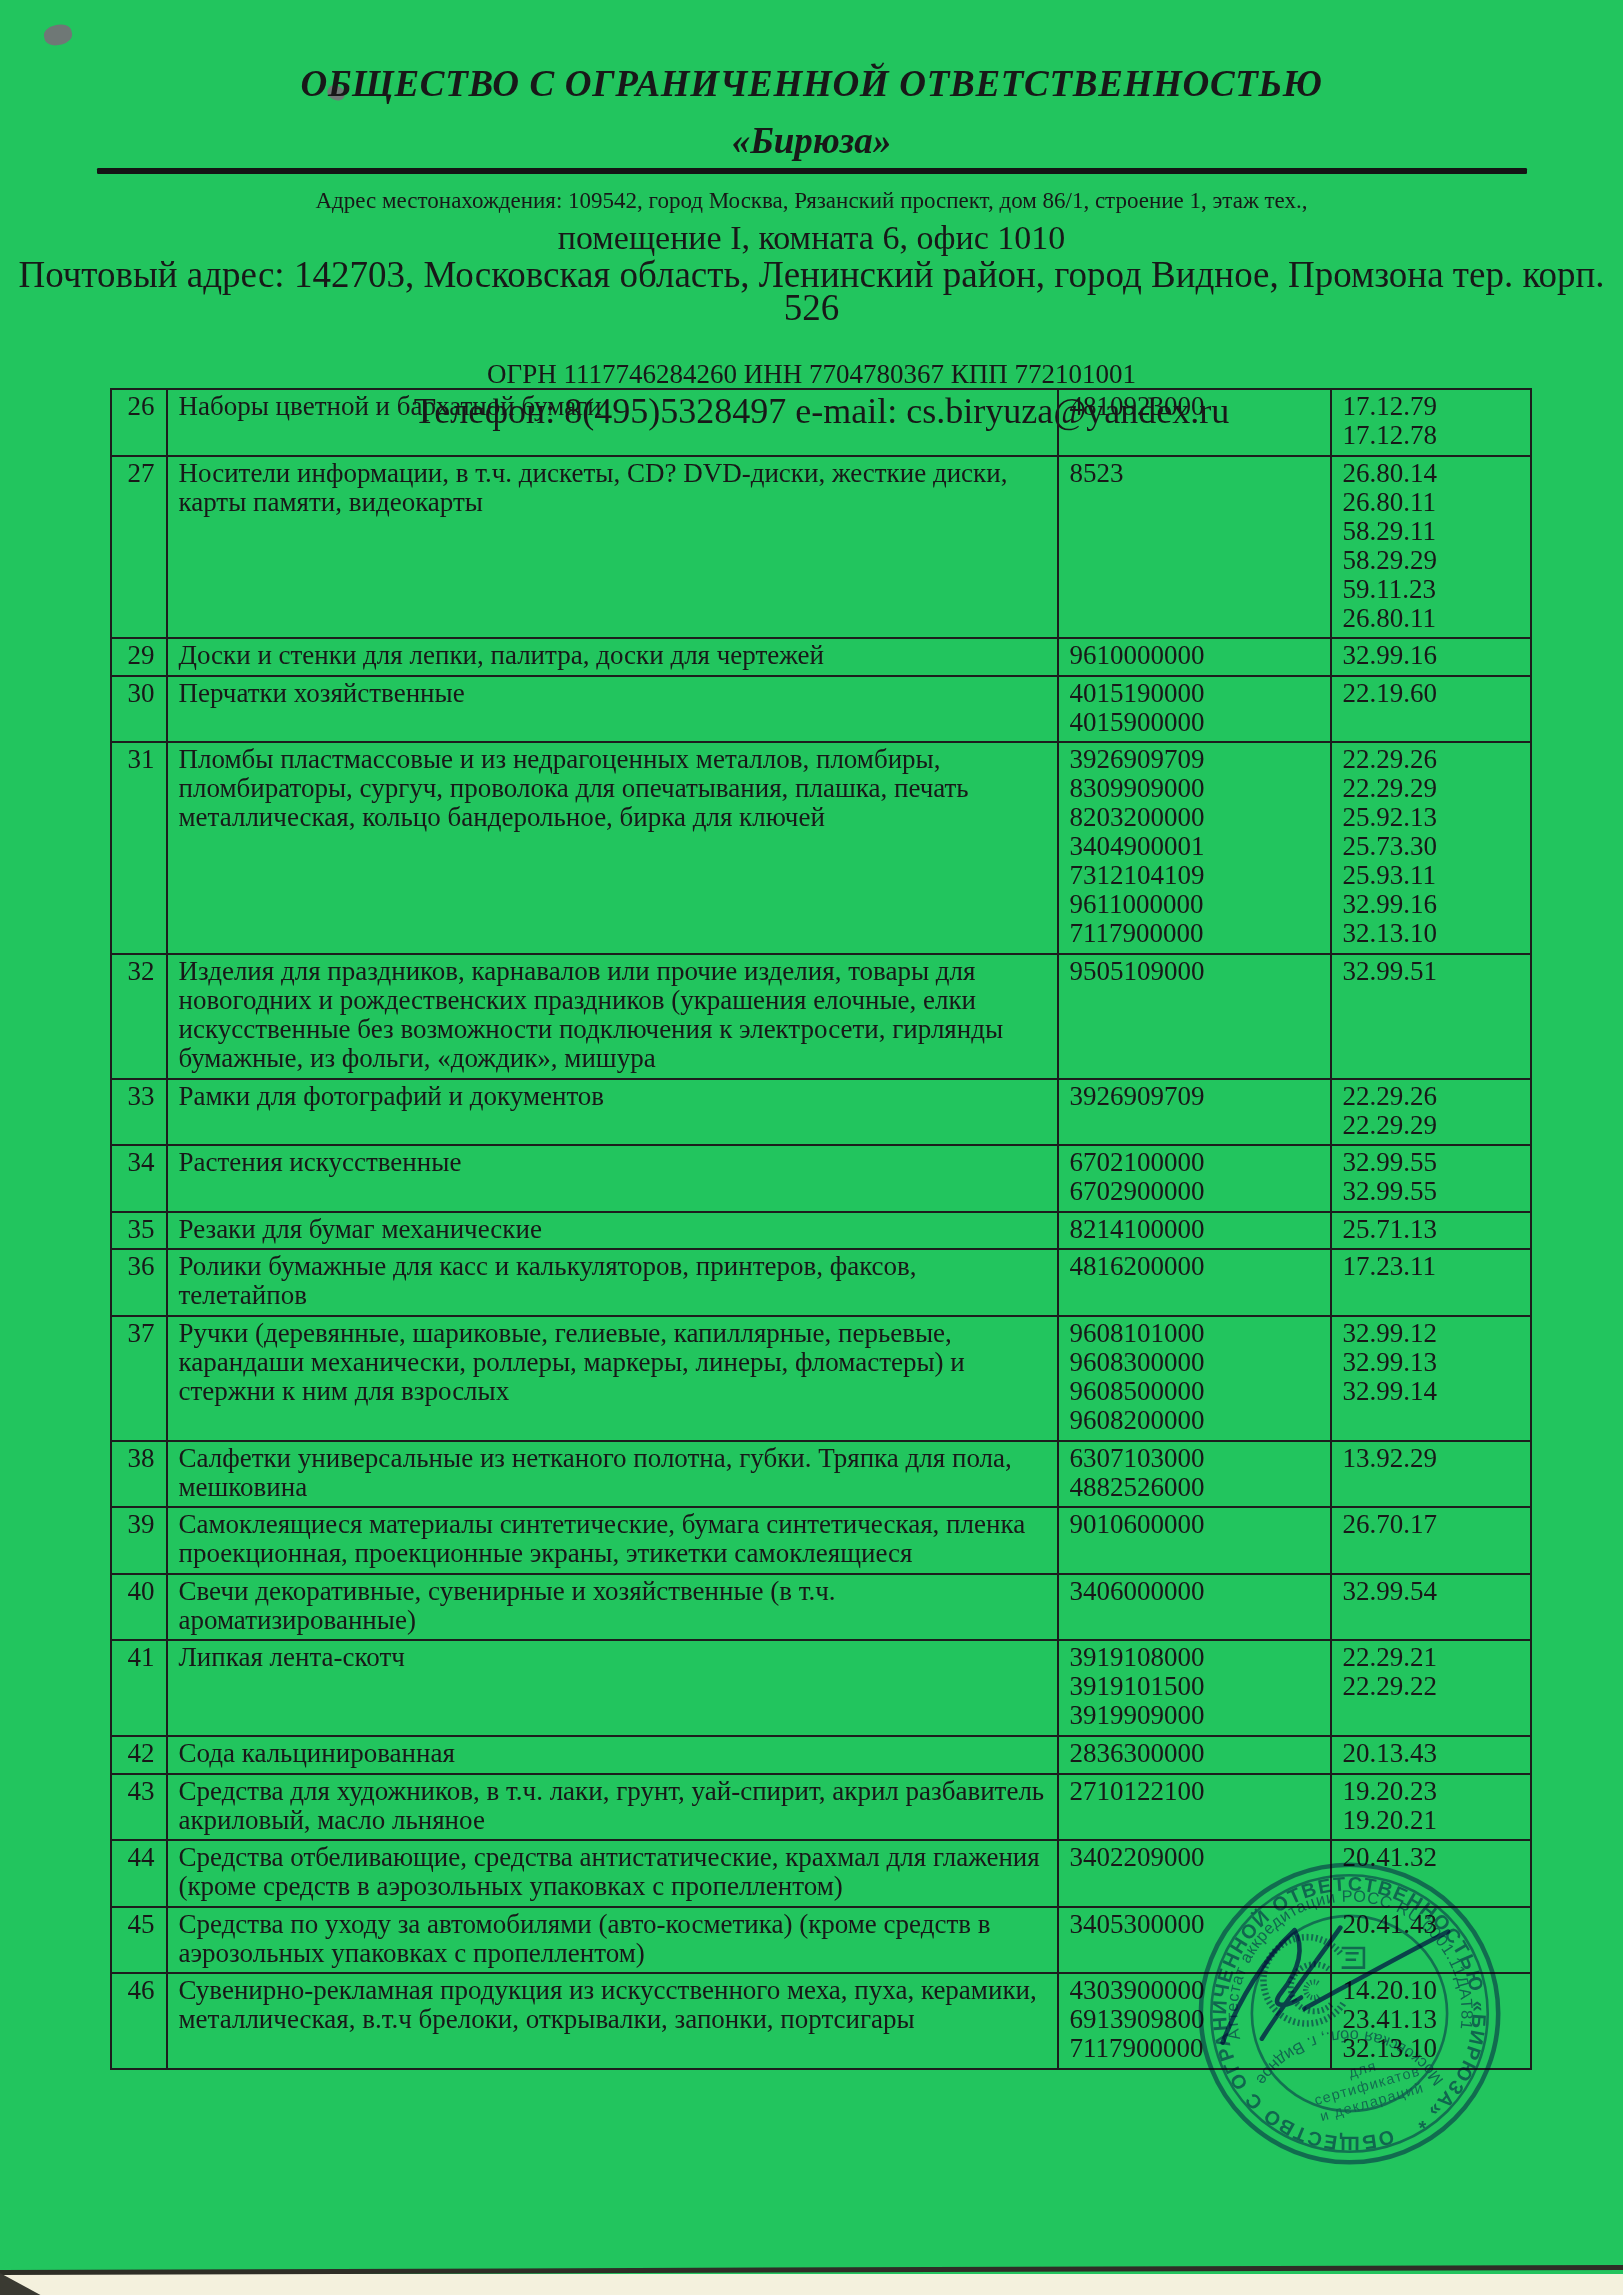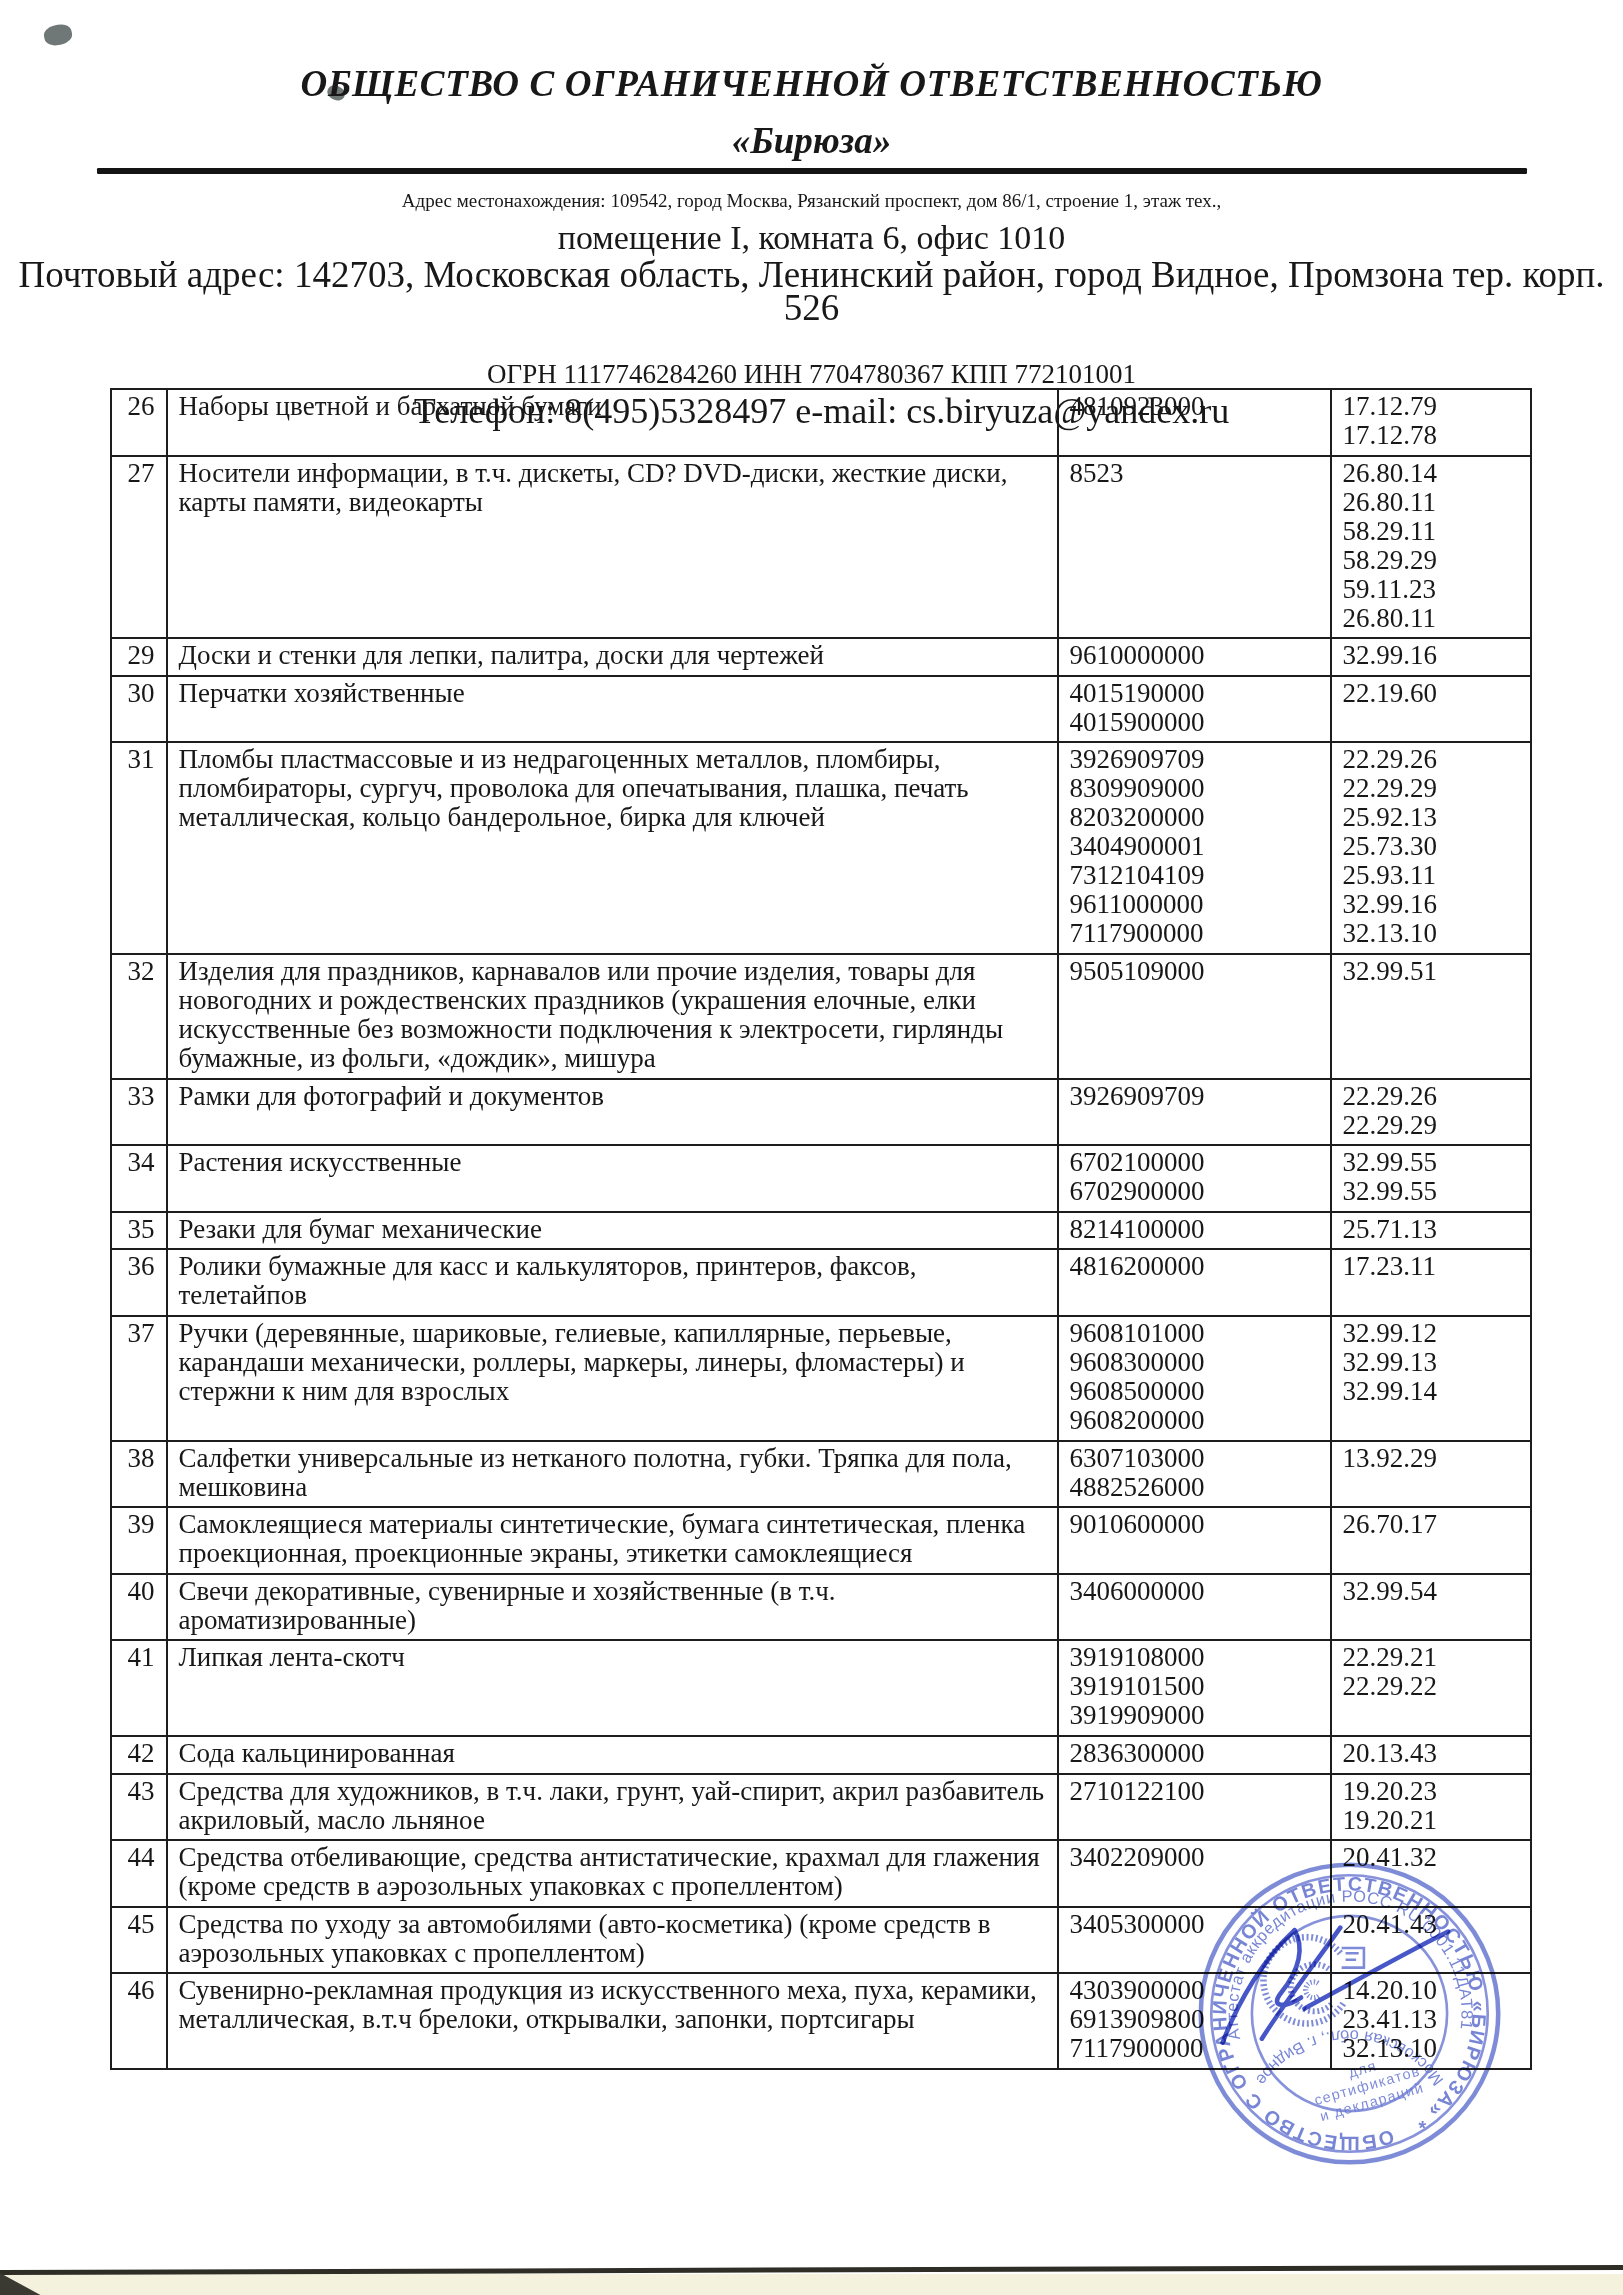--- a/index.html
+++ b/index.html
@@ -1,19 +1,19 @@
 <!DOCTYPE html>
 <html style="font-size:10.5px"><head>
 <meta charset="utf-8">
 <style>
   html,body{margin:0;padding:0;background:#e8e8e4;}
   .page{
     position:relative;
     width:1623px;height:2295px;
-    background:#ffffff;
+    background:#22c55e;
     font-family:"Liberation Serif","DejaVu Serif",serif;
     color:#181818;
     overflow:hidden;
   }
   
   .header{position:absolute;left:0;top:0;width:100%;text-align:center;}
   .title1{
     margin:64px 26px 0 26px;
     font-size:37px;font-weight:bold;font-style:italic;
     letter-spacing:0.7px;line-height:1.1;
@@ -21,21 +21,21 @@
   .title2{
     margin:17px 0 0 0;
     font-size:37px;font-weight:bold;font-style:italic;line-height:1.0;
   }
   .rule{
     margin:9.2px auto 0 auto;
     width:1430px;height:5.9px;background:#141414;border-radius:1.3px;
   }
   .addr{
     margin:10.5px auto 0 auto;width:1406px;
-    font-size:19px;line-height:33px;
+    font-size:23px;line-height:33px;
   }
   .addr2{margin-top:3.9px;font-size:34px;line-height:33px;}
   .addr3{margin-top:3.9px;font-size:37px;line-height:33px;}
   .ogrn{margin-top:34px;font-size:27px;line-height:33px;}
   .phone{margin-top:3.9px;font-size:36px;line-height:33px;margin-left:20px;}
 
   
   table.goods{
     position:absolute;left:84px;top:388px;
     width:1420px;

